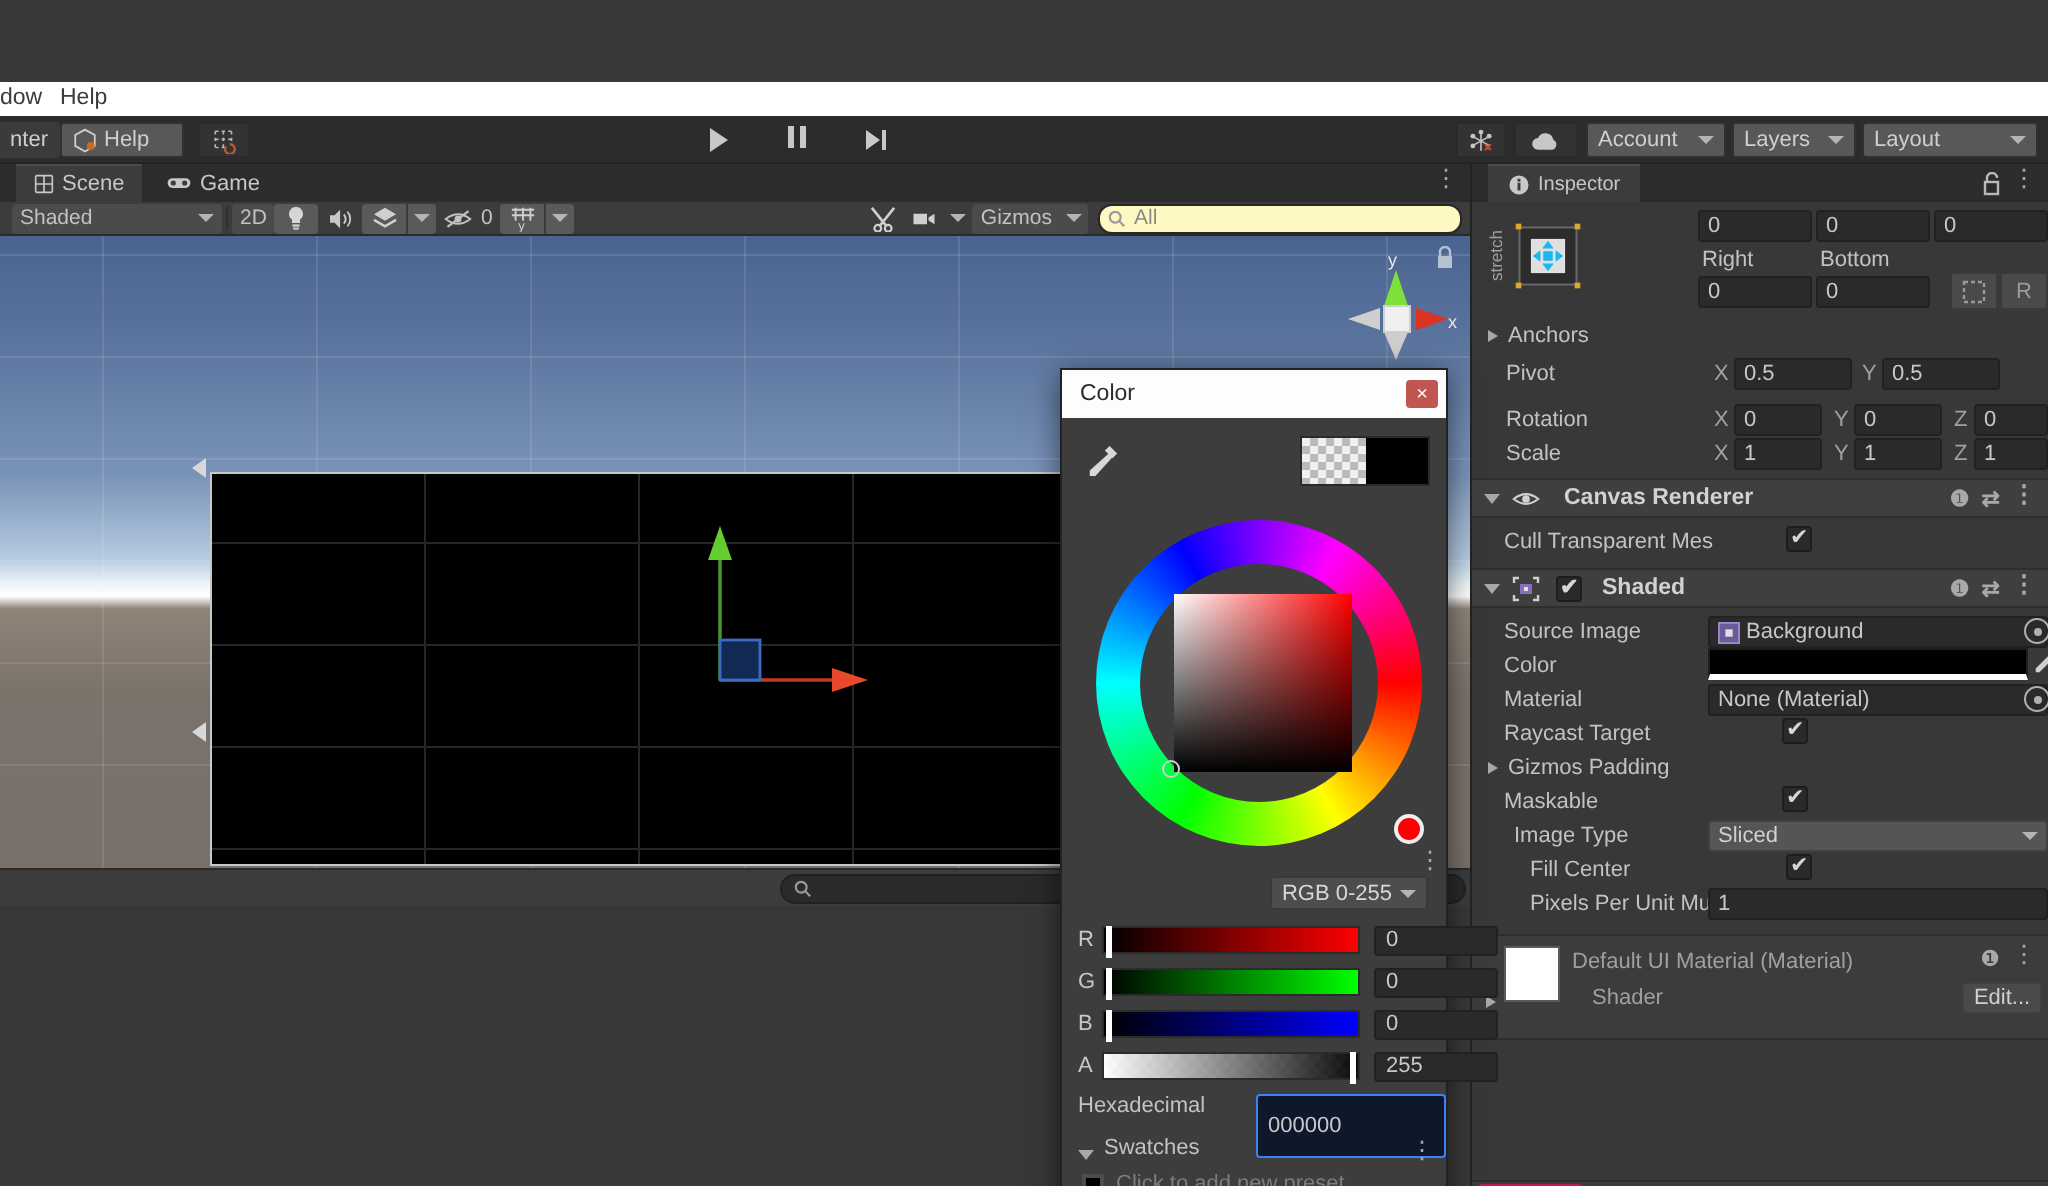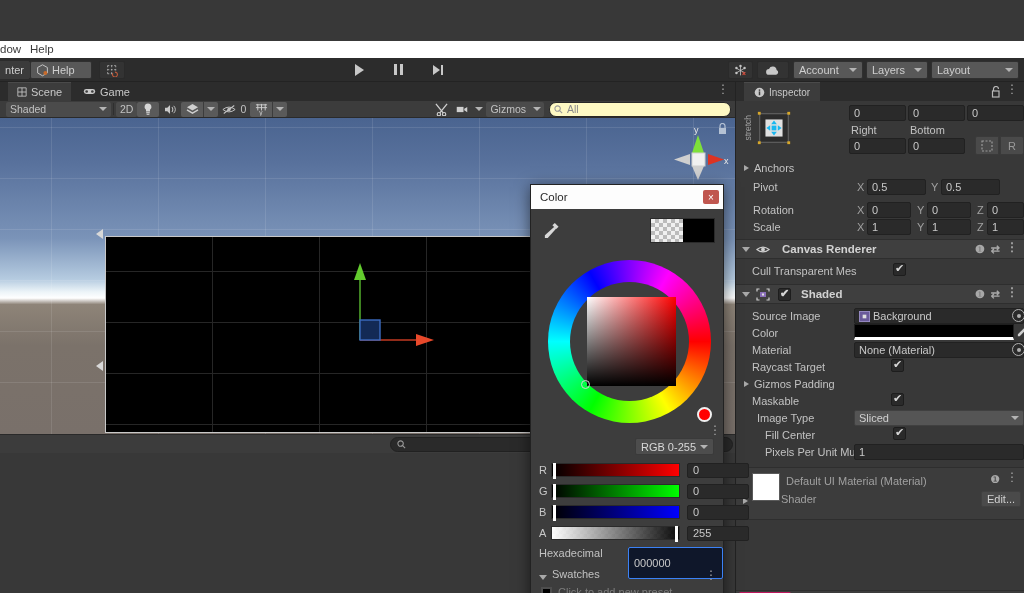--- a/index.html
+++ b/index.html
@@ -662,21 +662,21 @@
       <div class="fld" style="position:absolute;left:118px;top:343px;width:170px">1</div>
 
       <div style="position:absolute;left:0;top:366px;width:289px;height:53px;background:#3c3c3c;border-top:1px solid #2e2e2e;border-bottom:1px solid #2e2e2e"></div>
       <div style="position:absolute;left:16px;top:372px;width:28px;height:28px;background:#fff;border:1px solid #5a5a5a"></div>
       <span class="lbl-dim" style="position:absolute;left:50px;top:374px;font-size:11px">Default UI Material (Material)</span>
       <span class="hicon" style="position:absolute;right:0;top:372px">
         <span>❶</span>
         <span class="kebab">⋮</span>
       </span>
       <span class="foldout" style="position:absolute;left:7px;top:397px"></span>
-      <span class="lbl-dim" style="position:absolute;left:45px;top:392px">Shader</span>
+      <span class="lbl-dim" style="position:absolute;left:60px;top:392px">Shader</span>
       <div class="dropdown" style="position:absolute;left:245px;top:390px;width:40px;justify-content:center;background:#4a4a4a">Edit...</div>
 
 
       <div class="preview-hdr">
         <div style="display:flex;align-items:center;gap:4px;padding:0 6px;background:#be185d;height:16px;border-radius:2px;margin-left:3px">
           <span style="font-size:11px;color:#d0d0d0">Panel</span>
           <span class="dd-arrow"></span>
         </div>
         <div class="slider-lines"></div>
       </div>

